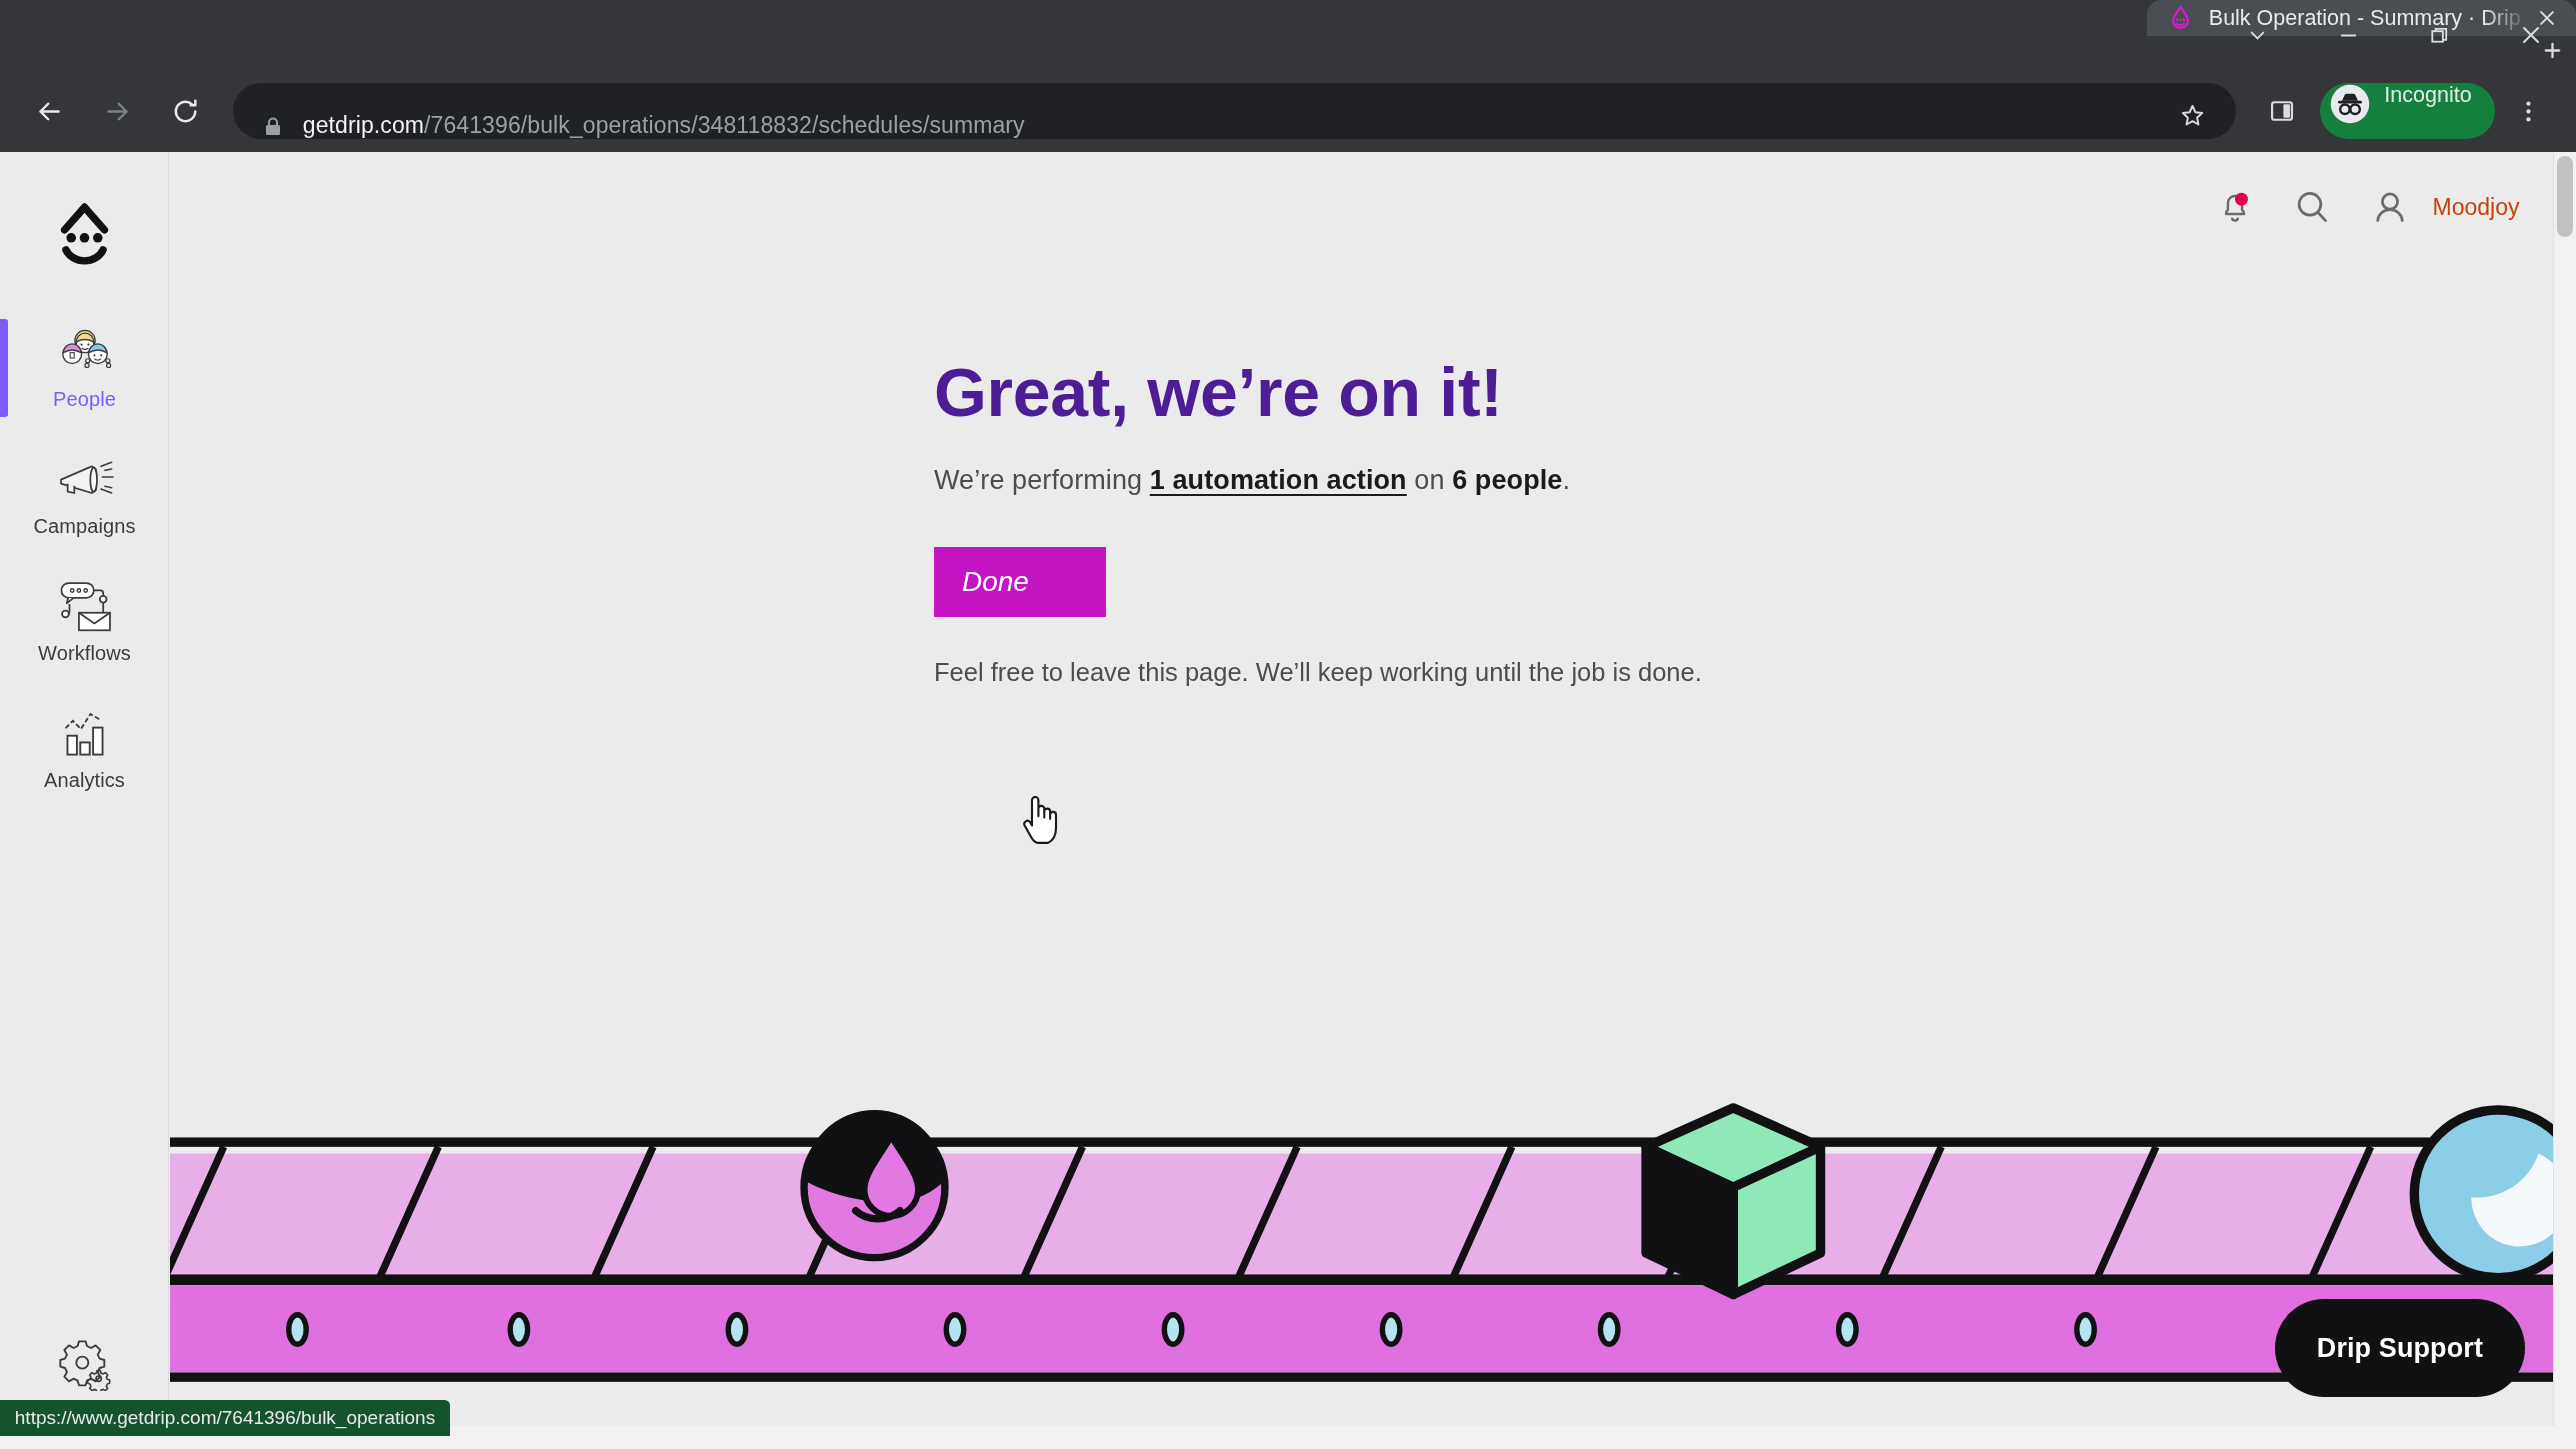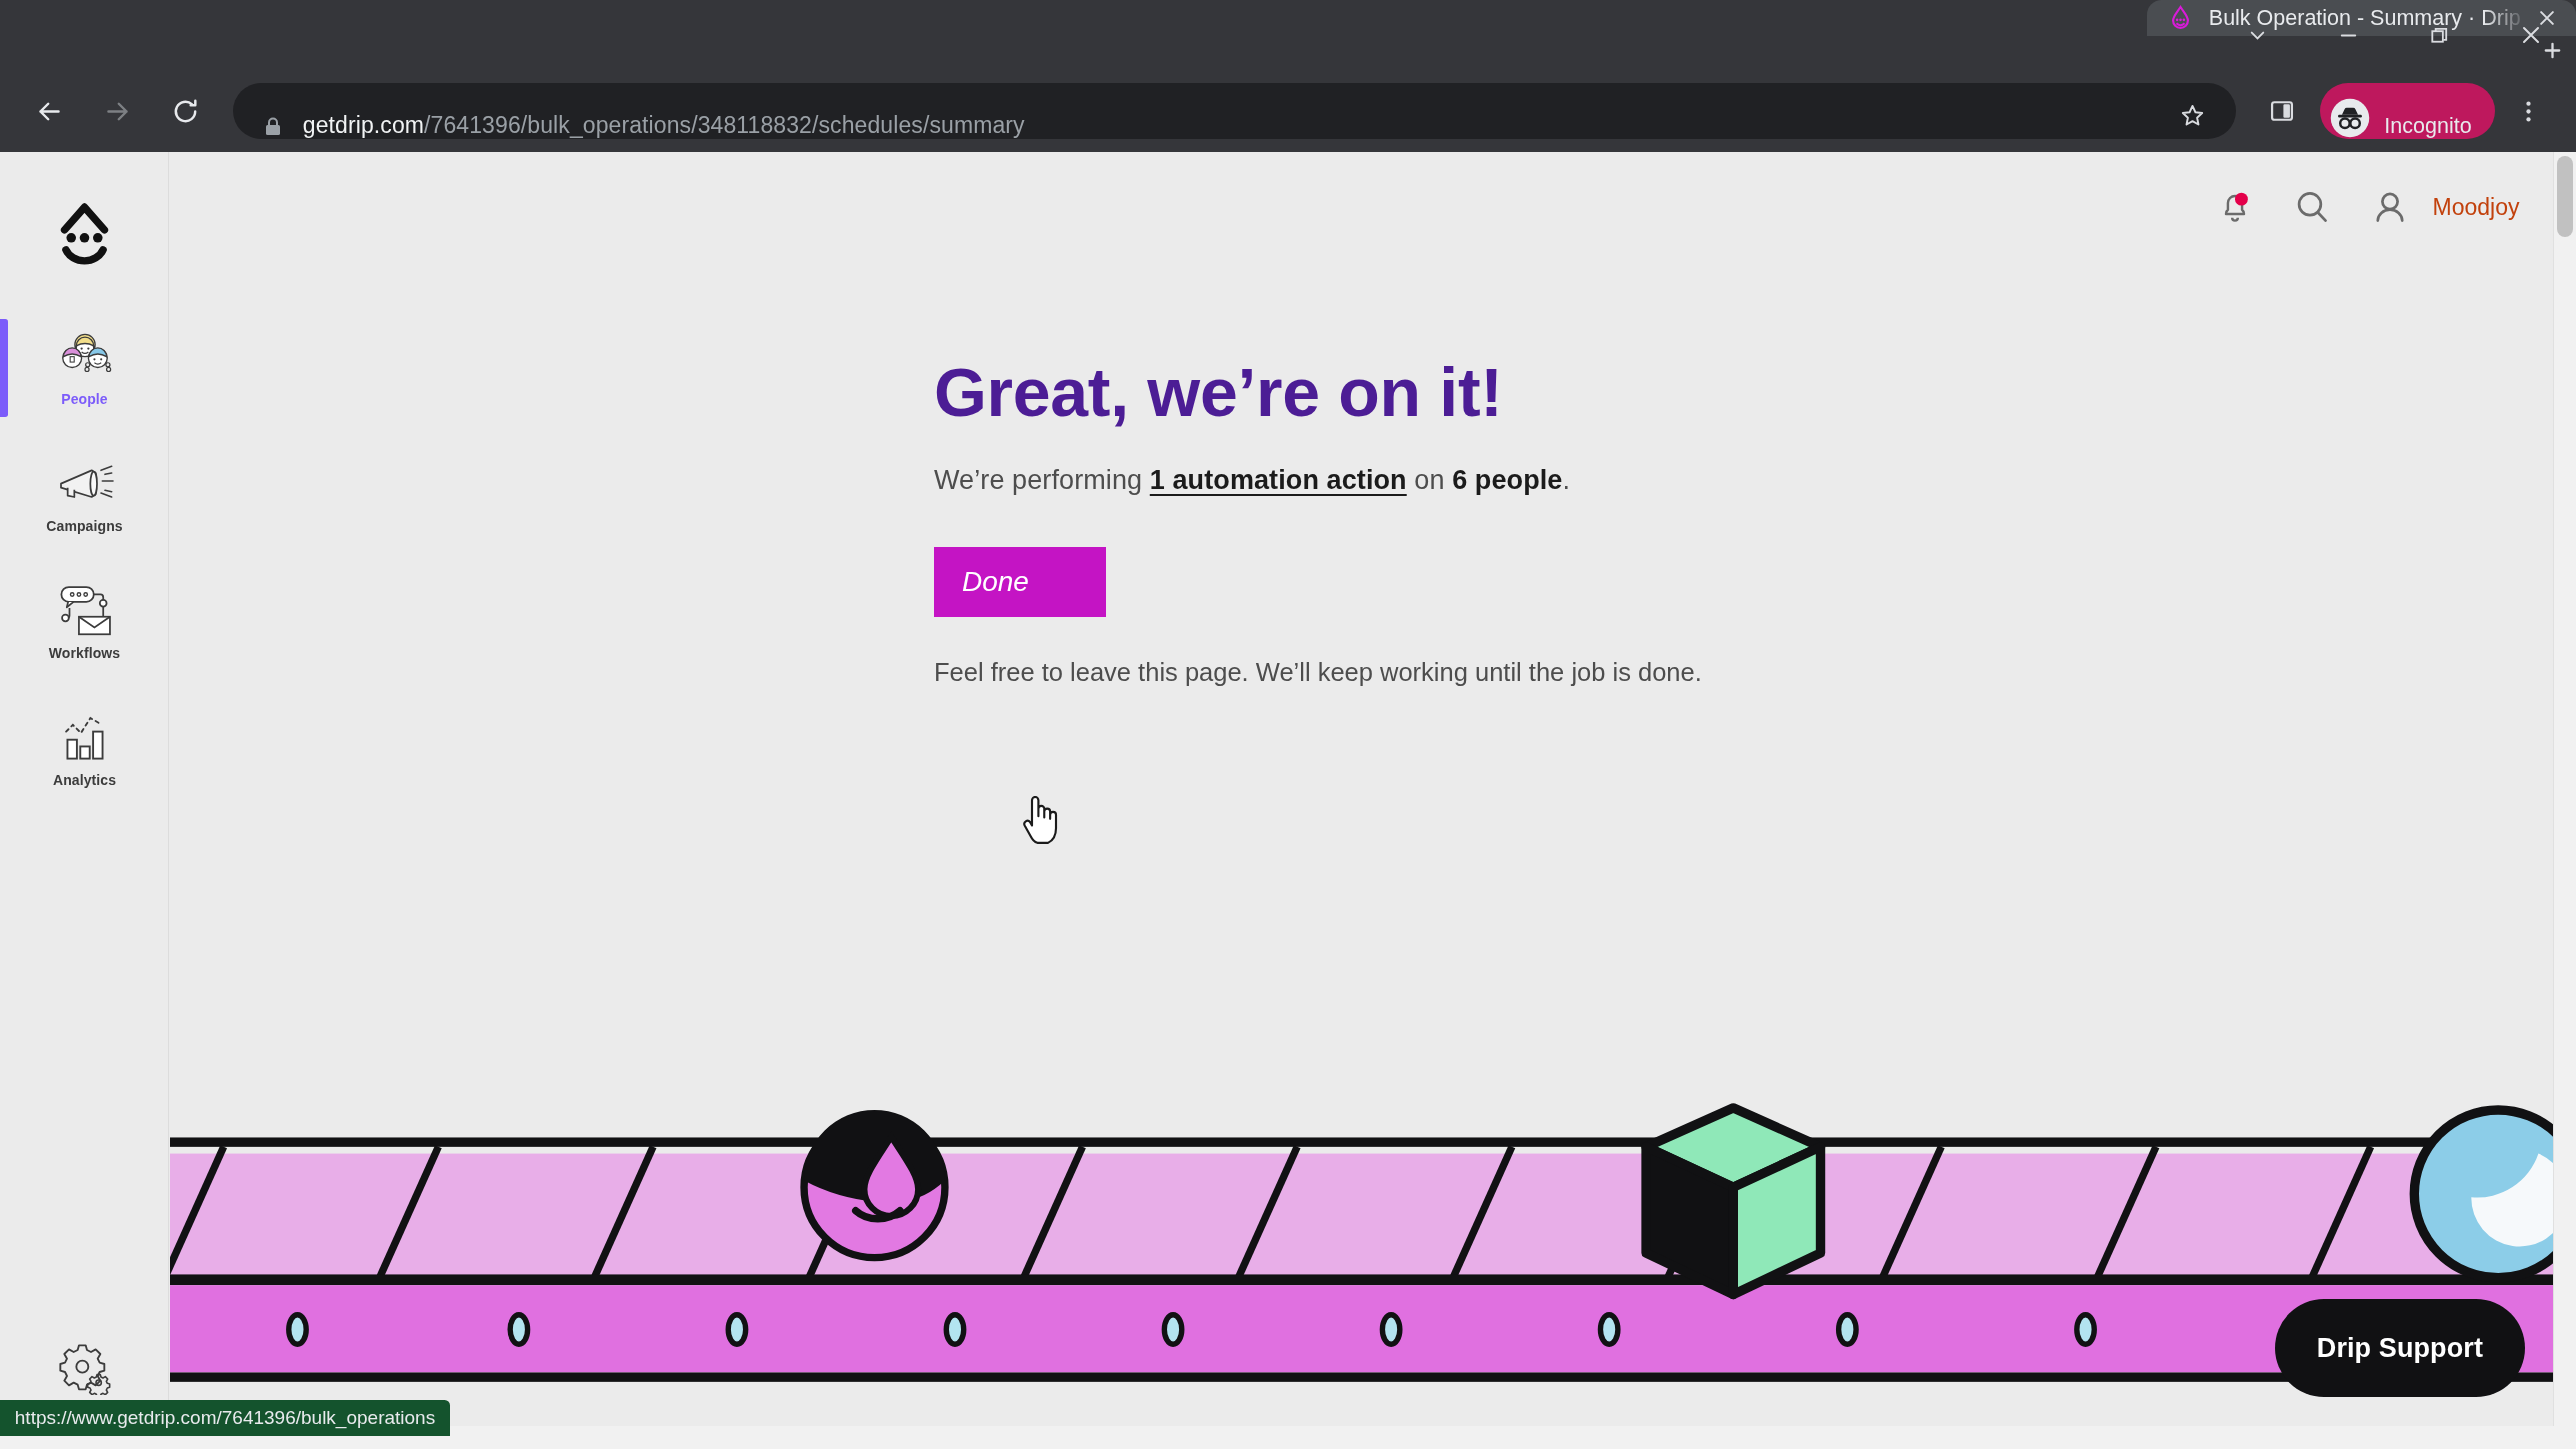--- a/index.html
+++ b/index.html
@@ -47,22 +47,22 @@
     display: flex; align-items: flex-end; padding: 0 20px 0 28px; margin: 0 12px;
     min-width: 0;
   }
   .lock { width: 24px; height: 24px; flex:none; margin-right: 17.4px; }
   .urltext { flex:1; font-size: 23px; color: #9aa0a6; white-space: nowrap; overflow: hidden; letter-spacing: 0.1px; }
   .urltext b { color: #f1f3f4; font-weight: 400; }
   .omni-star { width: 47px; height: 47px; display:flex; align-items:center; justify-content:center; flex:none; }
 
   .tb-icon { width: 60px; height: 60px; display:flex; align-items:center; justify-content:center; flex:none; border-radius:50%; }
   .incognito-pill {
-    height: 56px; border-radius: 28px; background: #be185d;
-    display: flex; align-items: flex-end; gap: 13.4px; padding: 0 23px 0 9.4px; flex:none; margin-left: 4px;
+    height: 56px; border-radius: 28px; background: #15803d;
+    display: flex; align-items: flex-start; gap: 13.4px; padding: 0 23px 0 9.4px; flex:none; margin-left: 4px;
   }
   .incog-label { color: #e8eaed; font-size: 21.5px; white-space: nowrap; }
 
   
   .viewport {
     position: absolute; left: 0; top: 152px; width: 2576px; height: 1297px;
     background: #ebebeb; overflow: hidden;
   }
 
   
@@ -74,21 +74,21 @@
   .nav { position:absolute; left:0; top: 152px; width: 169px; }
   .navitem {
     position: relative; width: 169px; height: 127px;
     display:flex; flex-direction:column; align-items:center; justify-content:center; gap: 8px;
   }
   .navitem .bar {
     position:absolute; left:0; top: 14.8px; width: 8px; height: 98px; background: #7C5CFA; border-radius: 0 2.7px 2.7px 0;
     display: none;
   }
   .navitem.active .bar { display: block; }
-  .navlabel { font-size: 14px; color: #3c3c3c; font-weight: 700; letter-spacing: 0.1px; }
+  .navlabel { font-size: 20px; color: #3c3c3c; font-weight: 400; letter-spacing: 0.1px; }
   .navitem.active .navlabel { color: #7C5CFA; }
   .navicon { height: 55px; display:flex; align-items:center; justify-content:center; }
   .settings-item { position:absolute; left:0; bottom: 9.4px; width: 169px; height: 121px;
     display:flex; flex-direction:column; align-items:center; justify-content:center; gap: 6.7px; }
 
   
   .pageheader {
     position:absolute; left: 169px; top: 0; right: 25.5px; height: 110px;
     display: flex; align-items: center; justify-content: flex-end; gap: 29.5px; padding-right: 31px;
   }

